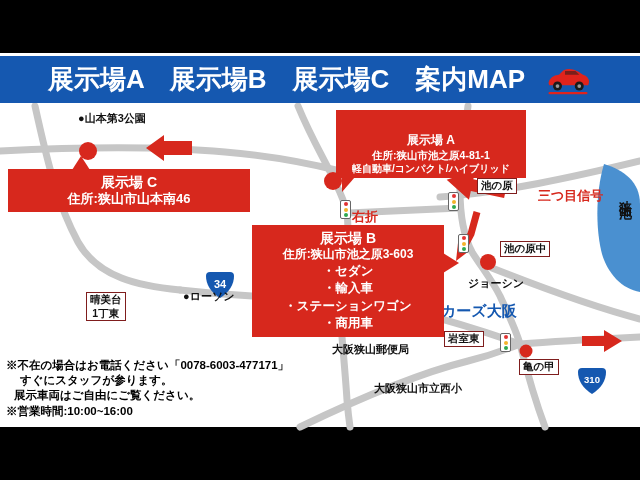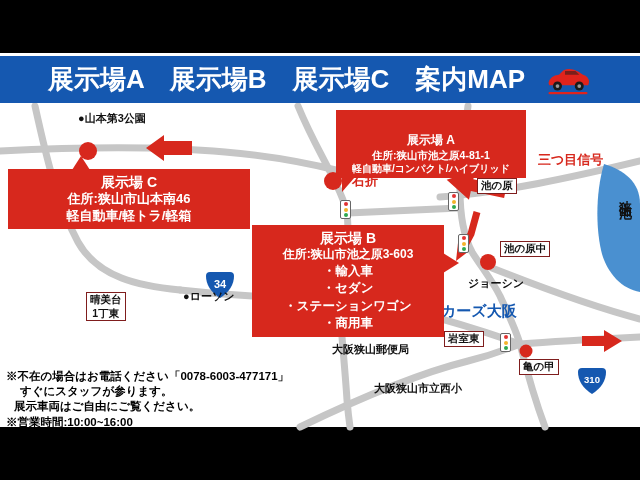--- a/index.html
+++ b/index.html
@@ -11,21 +11,21 @@
   .map-svg { position:absolute; left:0; top:0; width:640px; height:480px; z-index:1; }
   .map-svg text { font-family:"Liberation Sans", sans-serif; }
 
   .banner {
     position:absolute; left:0; top:56px; width:640px; height:47px; background:#1558b0;
     display:flex; align-items:center; justify-content:center; gap:19px; z-index:5;
   }
   .banner-title { color:#fff; font-weight:bold; font-size:26px; white-space:nowrap; }
 
   .lbl { position:absolute; color:#111; font-size:11px; font-weight:bold; white-space:nowrap; z-index:3; }
-  .lbl-red  { color:#d7281d; font-size:13px; }
+  .lbl-red  { color:#d7281d; font-size:13px;margin-top:36px; }
   .lbl-blue { color:#1558b0; font-size:15px; }
 
   .box-lbl {
     position:absolute; background:#fff; border:1px solid #7f1d1d; padding:0 3px;
     font-size:10.5px; line-height:1.3; font-weight:bold; color:#111; white-space:nowrap;
     z-index:3; text-align:center;
   }
 
   .tl {
     position:absolute; width:9px; height:17px; background:#fff; border:1px solid #666; border-radius:2px;
@@ -49,21 +49,21 @@
   .callout-c .t { font-size:14px; }  .callout-c .ad { font-size:13px; }  .callout-c .v { font-size:13px; }
   .callout-b { left:252px; top:225px; width:188px; padding:4px 2px; }
   .callout-b .t { font-size:14px; }  .callout-b .ad { font-size:12px; }
   .callout-b .item { font-size:12.5px; line-height:1.4; }
 
   .ptr { position:absolute; width:0; height:0; }
   .ptr-dl { left:6px; bottom:-14px; border-top:15px solid #d7281d; border-right:13px solid transparent; }
   .ptr-up { left:64px; top:-13px; border-bottom:14px solid #d7281d; border-left:9px solid transparent; border-right:9px solid transparent; }
   .ptr-rt { right:-15px; top:28px; border-left:16px solid #d7281d; border-top:10px solid transparent; border-bottom:10px solid transparent; }
 
-  .notes { position:absolute; left:6px; top:358px; z-index:4; color:#000; font-size:11.5px; font-weight:bold; line-height:1.32;margin-top:11px; }
+  .notes { position:absolute; left:6px; top:358px; z-index:4; color:#000; font-size:11.5px; font-weight:bold; line-height:1.32; }
   .notes .n2 { padding-left:14px; }
   .notes .n3 { padding-left:8px; }
 </style>
 </head>
 <body>
 
 <div class="stage">
 
   <div class="map-bg"></div>
 
@@ -157,29 +157,28 @@
     <div class="ptr ptr-dl"></div>
     <div class="t">展示場 A</div>
     <div class="ad">住所:狭山市池之原4-81-1</div>
     <div class="v">軽自動車/コンパクト/ハイブリッド</div>
   </div>
 
   <div class="callout callout-c">
     <div class="ptr ptr-up"></div>
     <div class="t">展示場 C</div>
     <div class="ad">住所:狭山市山本南46</div>
-    <div class="v">軽自動車/軽トラ/軽箱</div>
   </div>
 
   <div class="callout callout-b">
     <div class="ptr ptr-rt"></div>
     <div class="t">展示場 B</div>
     <div class="ad">住所:狭山市池之原3-603</div>
+    <div class="item">・セダン</div>
     <div class="item">・輸入車</div>
-    <div class="item">・セダン</div>
     <div class="item">・ステーションワゴン</div>
     <div class="item">・商用車</div>
   </div>
 
   <div class="notes">
     <div class="n1">※不在の場合はお電話ください「0078-6003-477171」</div>
     <div class="n2">すぐにスタッフが参ります。</div>
     <div class="n3">展示車両はご自由にご覧ください。</div>
     <div class="n4">※営業時間:10:00~16:00</div>
   </div>

